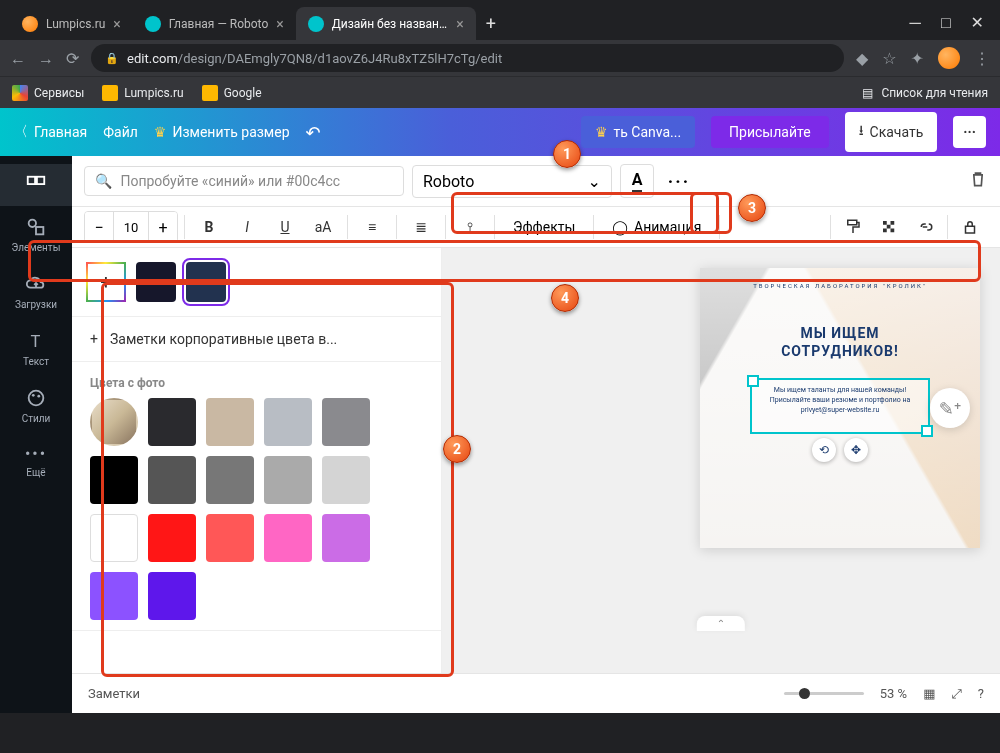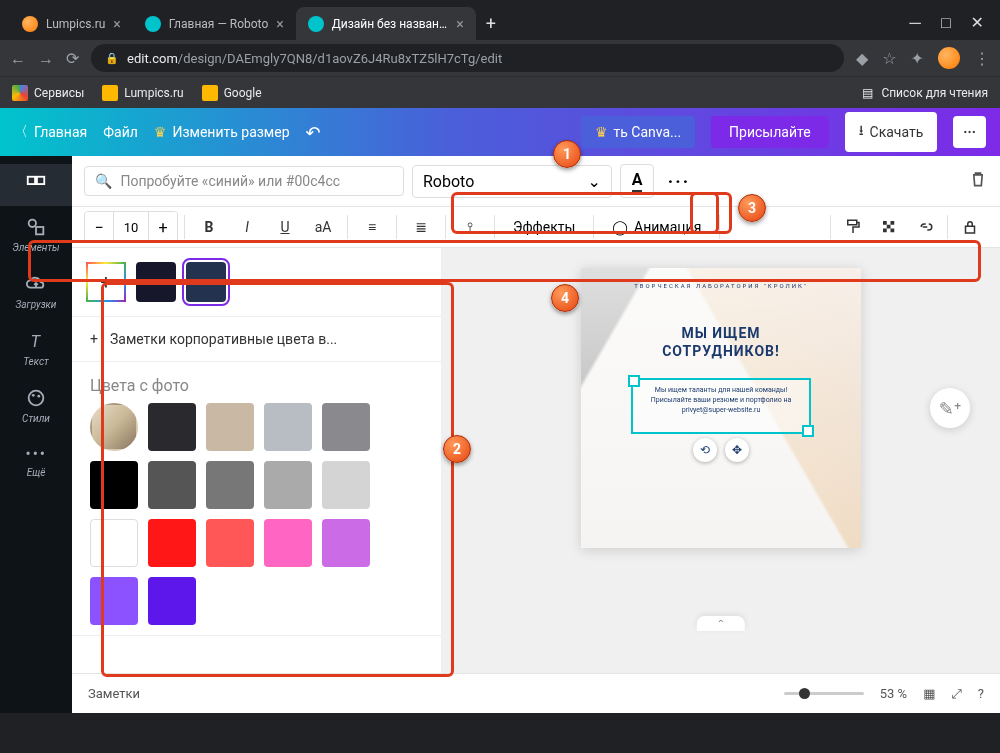--- a/index.html
+++ b/index.html
@@ -32,21 +32,21 @@
 .canva-hdr .hbtn { display:flex; align-items:center; gap:6px; cursor:pointer; }
 .canva-hdr .spacer { flex:1; }
 .crown { color:#ffd24c; }
 .btn-try { background:#4a5fd9; padding:8px 14px; border-radius:4px; display:flex; align-items:center; gap:6px; position:relative; }
 .btn-share { background:#7d2ae8; padding:8px 18px; border-radius:4px; }
 .btn-dl { background:#fff; color:#333; padding:8px 14px; border-radius:4px; display:flex; align-items:center; gap:6px; }
 .btn-more { background:#fff; color:#333; padding:8px 10px; border-radius:4px; font-weight:bold; }
 
 
 .editor { display:flex; height:557px; background:#fff; }
-.sidenav { width:72px; background:#0e1318; display:flex; flex-direction:column; align-items:center; padding-top:8px;font-style:italic; }
+.sidenav { width:72px; background:#0e1318; display:flex; flex-direction:column; align-items:center; padding-top:8px; }
 .sideitem { width:100%; display:flex; flex-direction:column; align-items:center; gap:4px; padding:10px 0; color:#a5adb8; font-size:10px; cursor:pointer; }
 .sideitem.active { background:#252c33; color:#fff; }
 .sideitem svg { width:22px; height:22px; }
 
 .main { flex:1; display:flex; flex-direction:column; position:relative; }
 
 
 .tbar { display:flex; align-items:center; padding:8px 12px; gap:8px; border-bottom:1px solid #e5e5e5; background:#fff; }
 .searchbox { flex:0 0 320px; display:flex; align-items:center; gap:8px; background:#fff; border:1px solid #ddd; border-radius:4px; padding:6px 10px; color:#888; font-size:14px; }
 .fontsel { width:200px; border:1px solid #ddd; border-radius:4px; padding:6px 10px; display:flex; align-items:center; justify-content:space-between; font-size:16px; }
@@ -66,27 +66,27 @@
 .right-tools { margin-left:auto; display:flex; align-items:center; }
 
 
 .body { flex:1; display:flex; overflow:hidden; }
 .leftpanel { width:370px; border-right:1px solid #eee; display:flex; flex-direction:column; }
 .docrow { display:flex; gap:10px; padding:14px; }
 .sw { width:40px; height:40px; border-radius:4px; border:2px solid transparent; cursor:pointer; }
 .sw.add { border:2px solid; border-image:linear-gradient(135deg,#ff5252,#ffeb3b,#4caf50,#2196f3,#9c27b0) 1; display:flex; align-items:center; justify-content:center; font-size:20px; color:#333; }
 .sw.sel { outline:2px solid #7d2ae8; outline-offset:2px; }
 .brandrow { padding:14px 18px; display:flex; align-items:center; gap:12px; border-top:1px solid #eee; border-bottom:1px solid #eee; font-size:14px; color:#333; cursor:pointer; }
-.secttl { padding:14px 18px 8px; font-size:16px; color:#888; }
+.secttl { padding:14px 18px 8px; font-size:12px; color:#888;font-weight:bold; }
 .palgrid { display:flex; flex-wrap:wrap; gap:10px; padding:0 18px 10px; }
 .palgrid .sw { width:48px; height:48px; }
 .photosw { background:linear-gradient(135deg,#e8dcc8,#c9b896,#8a7560); border-radius:50%; }
 .addpal { padding:10px 18px; font-size:13px; color:#555; border-top:1px solid #eee; display:flex; align-items:center; justify-content:space-between; }
 
-.canvas-area { flex:1; background:#f0f0f0; display:flex; flex-direction:column; align-items:center; padding:20px; position:relative; overflow:hidden; }
+.canvas-area { flex:1; background:#f0f0f0; display:flex; flex-direction:column; align-items:flex-end; padding:20px; position:relative; overflow:hidden; }
 .page { width:280px; height:280px; background:#fff; box-shadow:0 2px 12px rgba(0,0,0,.15); position:relative; overflow:hidden; }
 .page-bg { position:absolute; inset:0; background:linear-gradient(180deg,rgba(255,255,255,.85),rgba(255,255,255,.6)); }
 .page-photo { position:absolute; inset:0; background:
   linear-gradient(120deg,#2a2a2a 15%,transparent 16%),
   linear-gradient(60deg,transparent 60%,#d9a86c 61%,#c8956a 100%),
   #e8e4df; }
 .page-title { position:absolute; top:56px; left:0; right:0; text-align:center; color:#1a3a6e; font-weight:bold; font-size:14px; letter-spacing:1px; line-height:1.3; }
 .page-sub { position:absolute; top:14px; left:0; right:0; text-align:center; color:#1a3a6e; font-size:6px; letter-spacing:2px; }
 .selbox { position:absolute; top:110px; left:50px; width:180px; height:56px; border:2px solid #00c4cc; background:rgba(255,255,255,.5); font-size:7px; color:#1a3a6e; text-align:center; padding:6px; line-height:1.4; }
 .selbox::before,.selbox::after { content:''; position:absolute; width:8px; height:8px; background:#fff; border:2px solid #00c4cc; }

